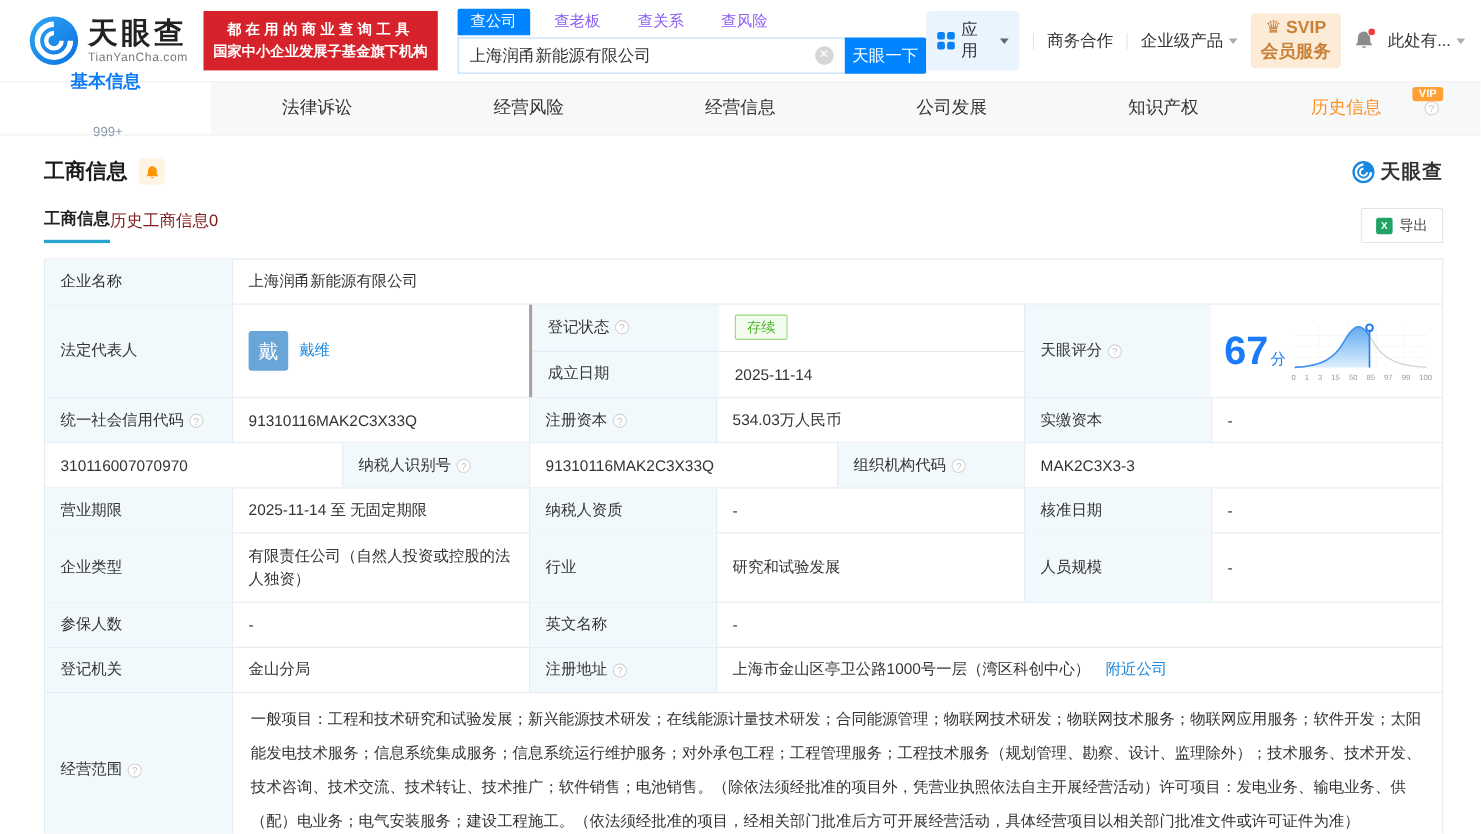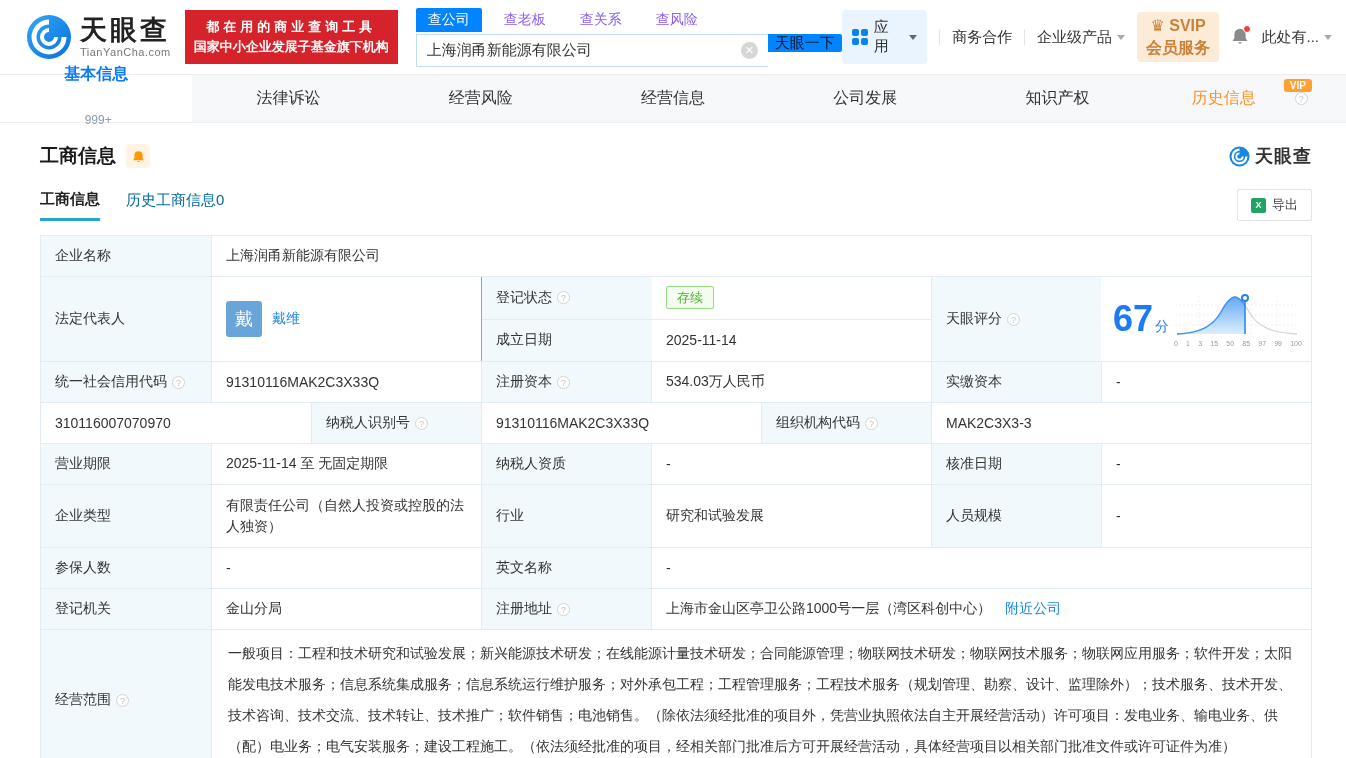--- a/index.html
+++ b/index.html
@@ -16,21 +16,21 @@
   .promo .l1{letter-spacing:4px;}
   .search{margin-left:18px;flex-shrink:0;}
   .stabs{display:flex;align-items:flex-end;font-size:14px;}
   .stab{padding:3px 12px;cursor:pointer;color:#8b5cf6;}
   .stab.on{background:#0084ff;color:#fff;border-radius:2px 2px 0 0;}
   .stab+.stab{margin-left:10px;}
   .sbox{display:flex;margin-top:2px;}
   .sinput{width:352px;height:33px;border:1px solid #bcdcfa;border-right:none;display:flex;align-items:center;padding:0 10px;}
   .sinput input{flex:1;border:none;outline:none;font-size:15px;color:#333;font-family:inherit;background:transparent;}
   .clear-ic{width:17px;height:17px;border-radius:50%;background:#d6d6d6;color:#fff;font-size:11px;line-height:17px;text-align:center;cursor:pointer;}
-  .sbtn{width:74px;height:18px;background:#0084ff;color:#0f172a;border:none;font-size:15px;cursor:pointer;font-family:inherit;border-radius:0 2px 2px 0;}
+  .sbtn{width:74px;height:33px;background:#0084ff;color:#ffffff;border:none;font-size:15px;cursor:pointer;font-family:inherit;border-radius:0 2px 2px 0;}
   .hright{margin-left:auto;display:flex;align-items:center;padding-right:14px;font-size:15px;gap:12px;}
   .chip-apps{display:flex;align-items:center;gap:6px;background:#e9f4ff;border-radius:4px;padding:8px 10px;cursor:pointer;}
   .grid-ic{display:grid;grid-template-columns:7px 7px;grid-template-rows:7px 7px;gap:2px;}
   .grid-ic i{background:#0b82f1;border-radius:2px;display:block;}
   .caret{display:inline-block;width:0;height:0;border-left:4px solid transparent;border-right:4px solid transparent;border-top:5px solid #666;margin-left:5px;vertical-align:middle;}
   .caret.gray{border-top-color:#aaa;}
   .vdiv{width:1px;height:15px;background:#e3e3e3;}
   .hlink{cursor:pointer;white-space:nowrap;}
   .svip{background:#fcecd7;border-radius:4px;padding:3px 9px;text-align:center;cursor:pointer;line-height:1.35;}
   .svip div{font-size:16px;font-weight:bold;color:#c9813a;white-space:nowrap;}
@@ -48,35 +48,35 @@
   
   .content{padding:0 34px 0 40px;}
   .sechead{display:flex;align-items:center;margin-top:20px;}
   .sectitle{font-size:19px;font-weight:bold;color:#1b1b1b;}
   .bellchip{width:24px;height:24px;background:#fff4e3;border-radius:4px;margin-left:10px;display:flex;align-items:center;justify-content:center;cursor:pointer;}
   .brand{margin-left:auto;display:flex;align-items:center;gap:5px;}
   .brand span{font-size:18px;font-weight:bold;color:#333;letter-spacing:1px;}
   .subtabs{display:flex;align-items:center;margin-top:20px;}
   .subtab{font-size:15px;cursor:pointer;padding-bottom:9px;}
   .subtab.on{color:#222;border-bottom:3px solid #27a3d3;font-weight:bold;}
-  .subtab.off{color:#0369a1;margin-left:26px;}
+  .subtab.off{color:#7f1d1d;}
   .export{margin-left:auto;display:flex;align-items:center;gap:6px;border:1px solid #e3e3e3;background:#fff;border-radius:2px;padding:6px 13px;font-size:13px;color:#444;cursor:pointer;font-family:inherit;}
   .xls{width:15px;height:15px;background:#21a463;border-radius:2px;color:#fff;font-size:9px;font-weight:bold;line-height:15px;text-align:center;}
   
   .tbl{border:1px solid #e4ecf3;margin-top:14px;font-size:14px;}
   .trow{display:flex;border-top:1px solid #e4ecf3;}
   .trow:first-child{border-top:none;}
   .cell{display:flex;align-items:center;padding:0 14px;min-height:40px;border-left:1px solid #e4ecf3;}
   .cell:first-child{border-left:none;}
   .lab{background:#f2f9fd;color:#333;flex-shrink:0;}
   .w-l{width:170px;}.w-v1{width:270px;}.w-v2{width:280px;}
   .grow{flex:1;min-width:0;}
   .multiline{padding:10px 14px;line-height:21px;align-items:flex-start;}
   .legal-left{height:84px;}
-  .midcol{width:450px;display:flex;flex-direction:column;border-left:1px solid #a3a3a3;}
+  .midcol{width:450px;display:flex;flex-direction:column;border-left:3px solid #a3a3a3;}
   .midrow{display:flex;flex:1;}
   .midrow+.midrow{border-top:1px solid #e4ecf3;}
   .midrow .lab{width:170px;display:flex;align-items:center;padding:0 14px;}
   .midrow .val{flex:1;display:flex;align-items:center;padding:0 14px;}
   .avatar{width:36px;height:36px;background:#6aa5d9;border-radius:3px;color:#fff;font-size:18px;display:flex;align-items:center;justify-content:center;flex-shrink:0;}
   .bluelink{color:#1787e0;cursor:pointer;text-decoration:none;}
   .name-link{margin-left:10px;}
   .badge-green{display:inline-block;padding:1px 10px;background:#f4fcf0;border:1px solid #95d97d;color:#4cb52e;font-size:13px;border-radius:2px;line-height:19px;}
   .scorecell{flex:1;display:flex;align-items:center;justify-content:space-between;padding:4px 8px 4px 12px;}
   .scorenum{color:#1a7af8;font-weight:bold;font-size:36px;line-height:1;white-space:nowrap;}

